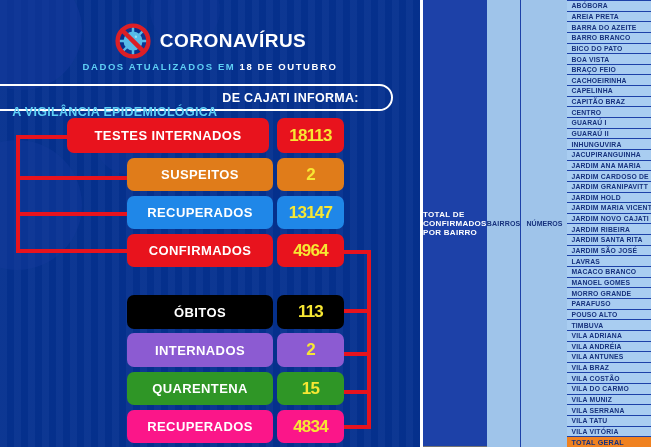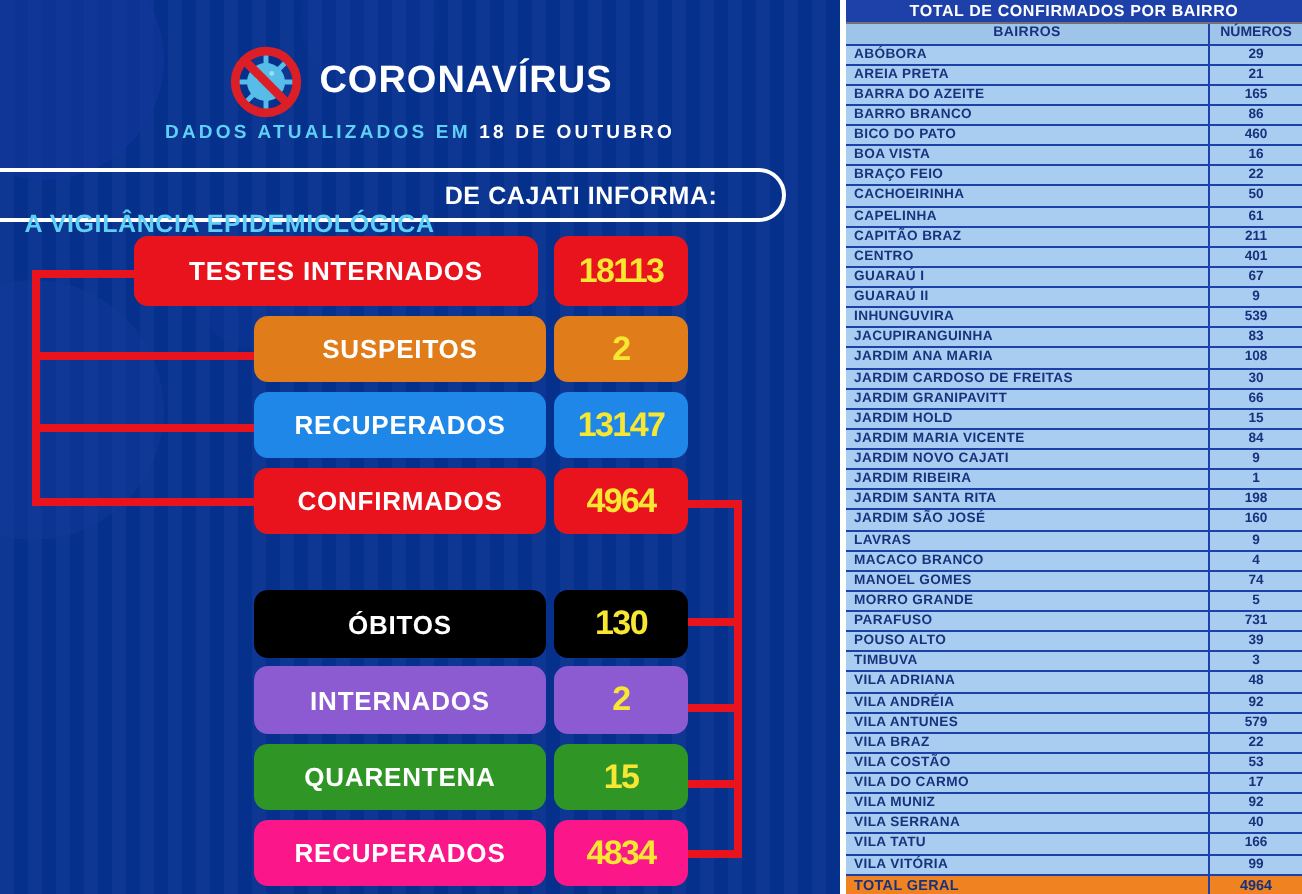--- a/index.html
+++ b/index.html
@@ -77,21 +77,21 @@
   .r-h0 { left:328px; top:250px; width:43px;  height:4px; }
   .r-v  { left:367px; top:250px; width:4px;   height:179px; }
   .r-h1 { left:328px; top:309px; width:41px;  height:4px; }
   .r-h2 { left:328px; top:352px; width:41px;  height:4px; }
   .r-h3 { left:328px; top:390px; width:41px;  height:4px; }
   .r-h4 { left:328px; top:425px; width:41px;  height:4px; }
 
   
   #right-panel { position:absolute; left:420px; top:0; width:231px; height:447px; background:#ffffff; }
   #bairro-table { position:absolute; left:3px; top:0; width:228px; height:447px;
-                  display:flex; flex-direction:column; background:#737373; }
+                  display:flex; flex-direction:row; background:#737373; }
   #table-title {
     flex:0 0 11px; background:var(--table-header-navy,#1d41a8); color:#ffffff;
     font-size:8px; font-weight:bold; letter-spacing:.3px;
     display:flex; align-items:center; justify-content:center;
     margin-bottom:1px;
   }
   .trow { display:flex; background:var(--table-row-blue,#a9cdf1);
           border-top:1px solid var(--table-header-navy,#1d41a8); }
   .trow.thead { flex:0 0 9.5px; border-top:none; background:#9fc4ea; }
   #table-body { flex:1 1 auto; display:flex; flex-direction:column; }
@@ -172,21 +172,21 @@
     <div class="stat s2" style="--c: #1f87e8;">
       <div class="stat-label-box">RECUPERADOS</div>
       <div class="stat-value-box">13147</div>
     </div>
     <div class="stat s3" style="--c: #e8131d;">
       <div class="stat-label-box">CONFIRMADOS</div>
       <div class="stat-value-box">4964</div>
     </div>
     <div class="stat s4" style="--c: #000000;">
       <div class="stat-label-box">ÓBITOS</div>
-      <div class="stat-value-box">130</div>
+      <div class="stat-value-box">113</div>
     </div>
     <div class="stat s5" style="--c: #8c5bd2;">
       <div class="stat-label-box">INTERNADOS</div>
       <div class="stat-value-box">2</div>
     </div>
     <div class="stat s6" style="--c: #2f9626;">
       <div class="stat-label-box">QUARENTENA</div>
       <div class="stat-value-box">15</div>
     </div>
     <div class="stat s7" style="--c: #fb1689;">

